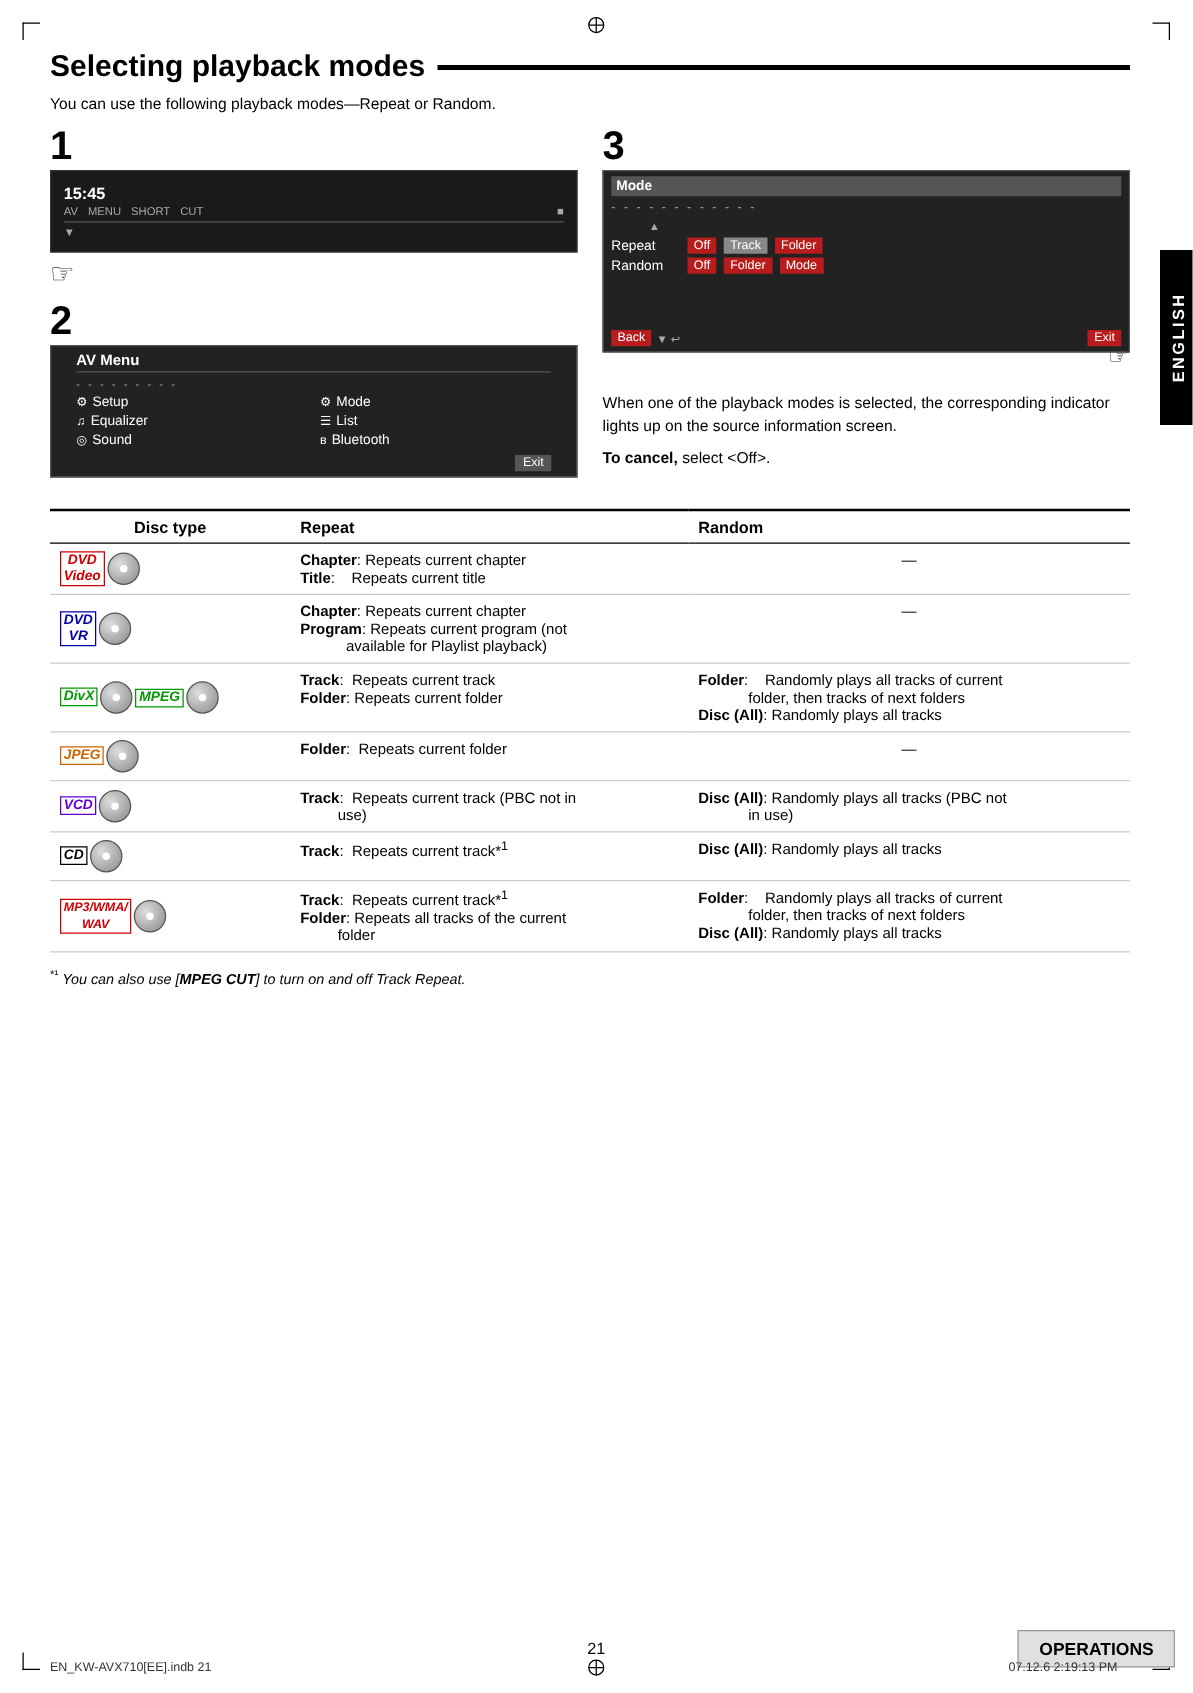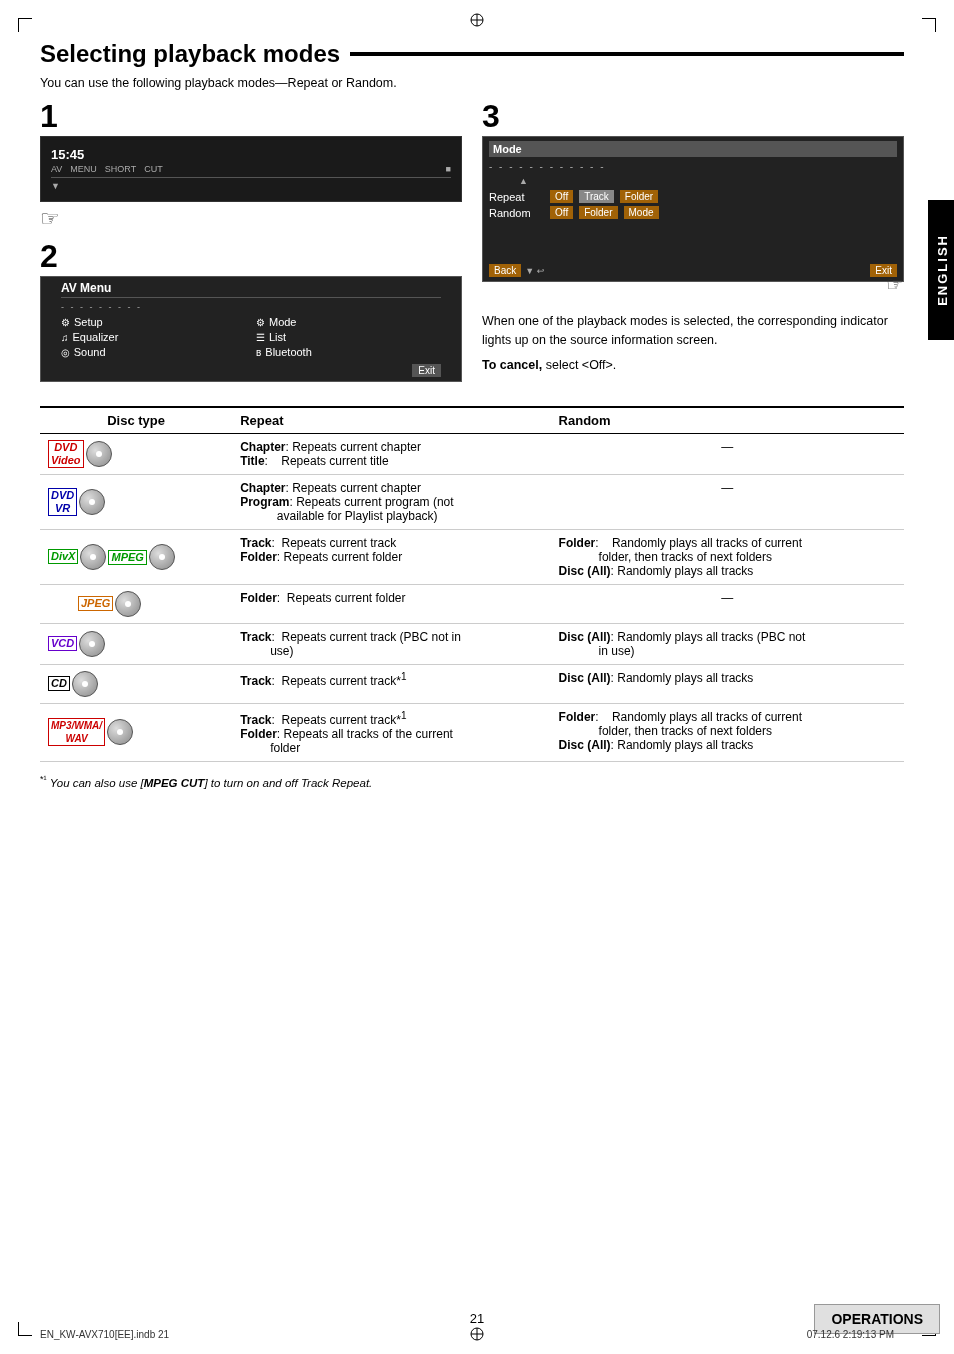--- a/index.html
+++ b/index.html
@@ -219,21 +219,21 @@
     }
     .mode-row {
       display: flex;
       align-items: center;
       gap: 6px;
       margin-bottom: 3px;
       font-size: 11px;
     }
     .mode-label { width: 55px; }
     .mode-btn {
-      background: #a16207;
+      background: #b91c1c;
       color: #fff;
       padding: 1px 5px;
       font-size: 10px;
     }
     .mode-btn.active { background: #888; }
     .mode-footer {
       display: flex;
       justify-content: space-between;
       margin-top: 6px;
     }
@@ -526,21 +526,21 @@
         <td>
           <span class="bold-key">Folder</span>:&nbsp;&nbsp;&nbsp;&nbsp;Randomly plays all tracks of current<br>
           &nbsp;&nbsp;&nbsp;&nbsp;&nbsp;&nbsp;&nbsp;&nbsp;&nbsp;&nbsp;&nbsp;&nbsp;folder, then tracks of next folders<br>
           <span class="bold-key">Disc (All)</span>: Randomly plays all tracks
         </td>
       </tr>
 
       <tr>
         <td>
           <div class="disc-cell">
-            <div style="font-style:italic;font-weight:bold;font-size:11px;color:#c60;border:1.5px solid #c60;padding:0 2px;line-height:1.2;text-align:center;margin-left:30px;">JPEG</div>
+            <div style="font-style:italic;font-weight:bold;font-size:11px;color:#c60;border:1.5px solid #c60;padding:0 2px;line-height:1.2;text-align:center;">JPEG</div>
             <div class="disc-circle" style="width:26px;height:26px;"></div>
           </div>
         </td>
         <td>
           <span class="bold-key">Folder</span>:&nbsp;&nbsp;Repeats current folder
         </td>
         <td style="text-align:center;">—</td>
       </tr>
 
       <tr>

